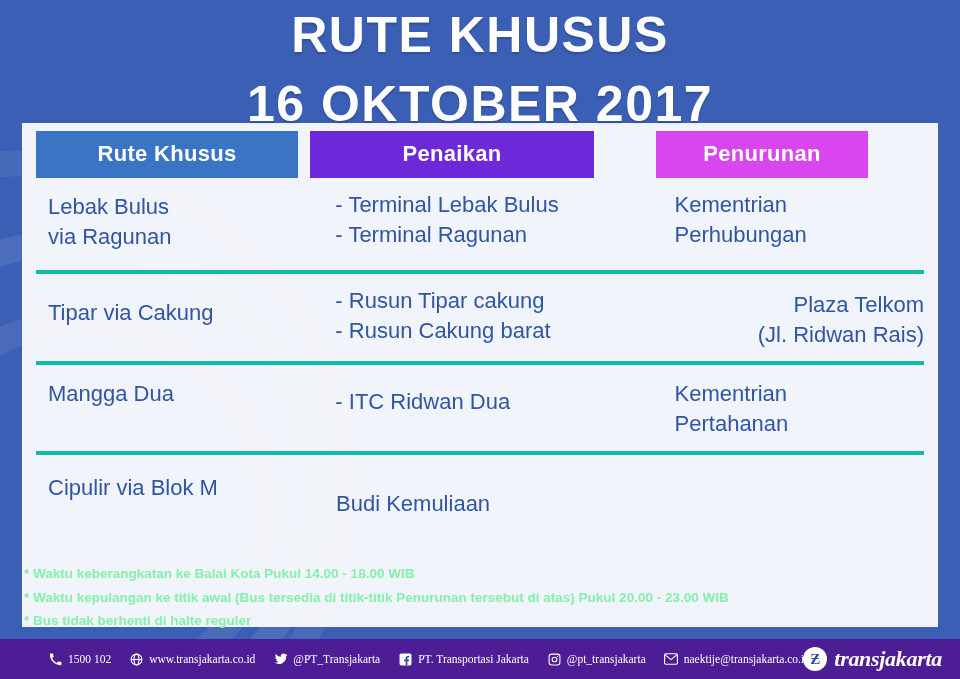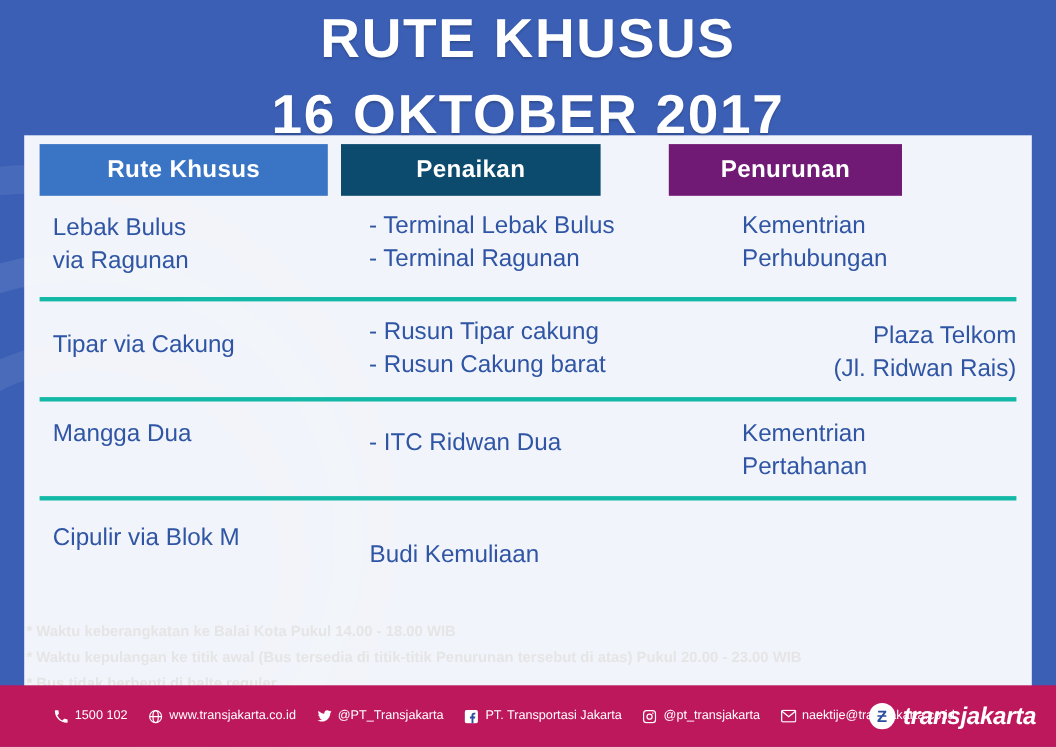--- a/index.html
+++ b/index.html
@@ -57,22 +57,22 @@
   .th {
     color: #ffffff;
     background: #3a74c4;
     font-weight: bold;
     text-align: center;
     padding: 10px 0 11px 0;
     font-size: 22px;
     letter-spacing: .3px;
   }
   .th.c1 { width: 262px; background: #3a74c4; }
-  .th.c2 { width: 236px; background: #0c4a6e; }
-  .th.c3 { width: 212px; background: #701a75; margin-left: 50px; }
+  .th.c2 { width: 284px; background: #6d28d9; }
+  .th.c3 { width: 212px; background: #d946ef; margin-left: 50px; }
 
   .rows { padding: 0 14px; }
   .row {
     display: flex;
     align-items: flex-start;
     border-bottom: 4px solid #14b8a6;
     padding: 12px 0 12px 0;
     min-height: 84px;
   }
   .row:last-child { border-bottom: none; }
@@ -89,36 +89,37 @@
   .row.r4 .cell.c1 { padding-top: 6px; }
   .row.r4 .cell.c3 { padding-top: 22px; }
   .row.r3 .cell.c2 { padding-top: 10px; }
   .row.r2 .cell.c1 { padding-top: 12px; }
   .row.r2 .cell.c3 { padding-top: 4px; text-align: right; }
 
   .notes {
     position: absolute;
     left: 24px; top: 562px;
     width: 900px;
-    color: #e5e5e5;
+    color: #86efac;
     font-size: 13.5px;
     font-weight: bold;
     line-height: 1.75;
     z-index: 4;
   }
 
   .footer {
     position: absolute;
     left: 0; bottom: 0;
-    width: 960px; height: 56px;
-    background: #be185d;
+    width: 960px; height: 40px;
+    background: #4c1d95;
     display: flex;
     align-items: center;
     padding-left: 48px;
     z-index: 5;
+    font-family: Liberation Serif, serif;
   }
   .fitem {
     display: flex;
     align-items: center;
     color: #ffffff;
     font-size: 11.5px;
     margin-right: 18px;
     white-space: nowrap;
   }
   .fitem .ic {

